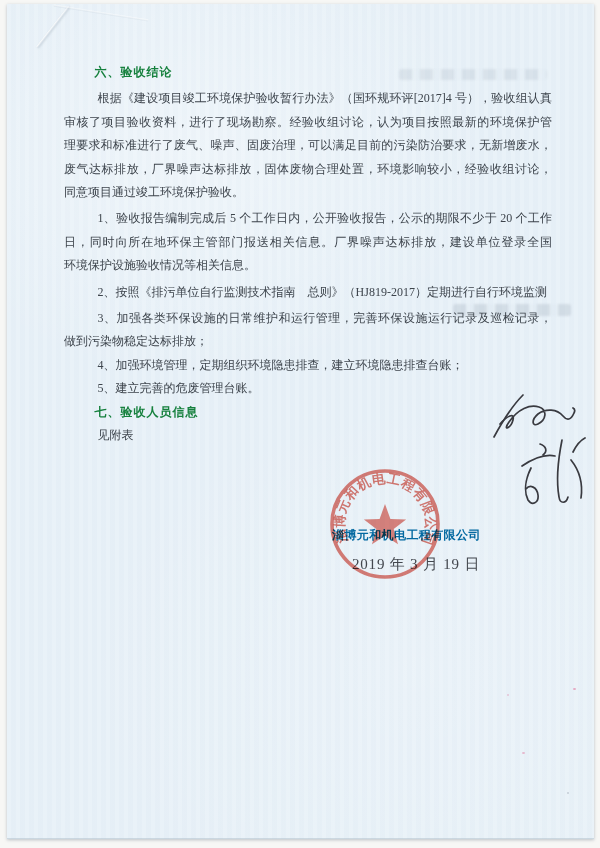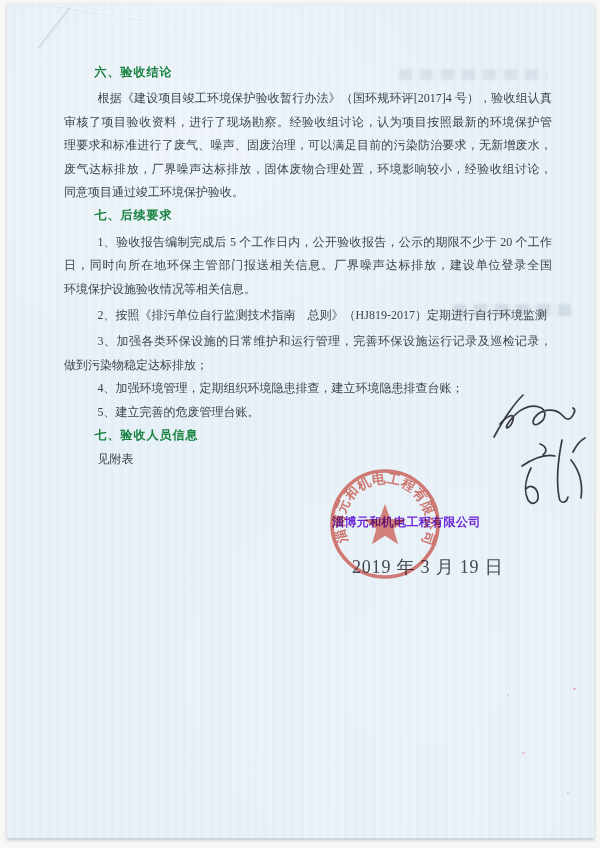--- a/index.html
+++ b/index.html
@@ -51,27 +51,27 @@
   .para { margin:0; }
   .para.gap { margin-top:3px; }
   .para .line {
     white-space:nowrap; overflow:visible;
     text-align:justify; text-align-last:justify;
   }
   .para .line:last-child { text-align-last:left; }
   .para .line:first-child { text-indent:2.8em; }
   
   .company-line {
-    position:absolute; left:332px; top:514px;
+    position:absolute; left:332px; top:527px;
     font-size:12px; font-weight:bold; letter-spacing:0.4px;
-    color:#6d28d9; white-space:nowrap;
+    color:#0369a1; white-space:nowrap;
   }
   .date-line {
     position:absolute; left:352px; top:555px;
-    font-size:18px; letter-spacing:0.8px;
+    font-size:15px; letter-spacing:0.8px;
     color:#43474e; white-space:nowrap;
   }
   
   .seal {
     position:absolute; left:305px; top:444px; width:160px; height:160px;
     mix-blend-mode:multiply; opacity:0.92; pointer-events:none;
   }
   
   .signatures {
     position:absolute; left:478px; top:378px; width:122px; height:132px;
@@ -99,21 +99,20 @@
   <div class="sec-heading">六、验收结论</div>
 
   <div class="para gap">
       <div class="line">根据《建设项目竣工环境保护验收暂行办法》（国环规环评[2017]4 号），验收组认真</div>
       <div class="line">审核了项目验收资料，进行了现场勘察。经验收组讨论，认为项目按照最新的环境保护管</div>
       <div class="line">理要求和标准进行了废气、噪声、固废治理，可以满足目前的污染防治要求，无新增废水，</div>
       <div class="line">废气达标排放，厂界噪声达标排放，固体废物合理处置，环境影响较小，经验收组讨论，</div>
       <div class="line">同意项目通过竣工环境保护验收。</div>
     </div>
 
-  <div class="sec-heading">七、后续要求</div>
 
   <div class="para gap">
       <div class="line">1、验收报告编制完成后 5 个工作日内，公开验收报告，公示的期限不少于 20 个工作</div>
       <div class="line">日，同时向所在地环保主管部门报送相关信息。厂界噪声达标排放，建设单位登录全国</div>
       <div class="line">环境保护设施验收情况等相关信息。</div>
     </div>
 
   <div class="para gap">
       <div class="line">2、按照《排污单位自行监测技术指南　总则》（HJ819-2017）定期进行自行环境监测</div>
     </div>

